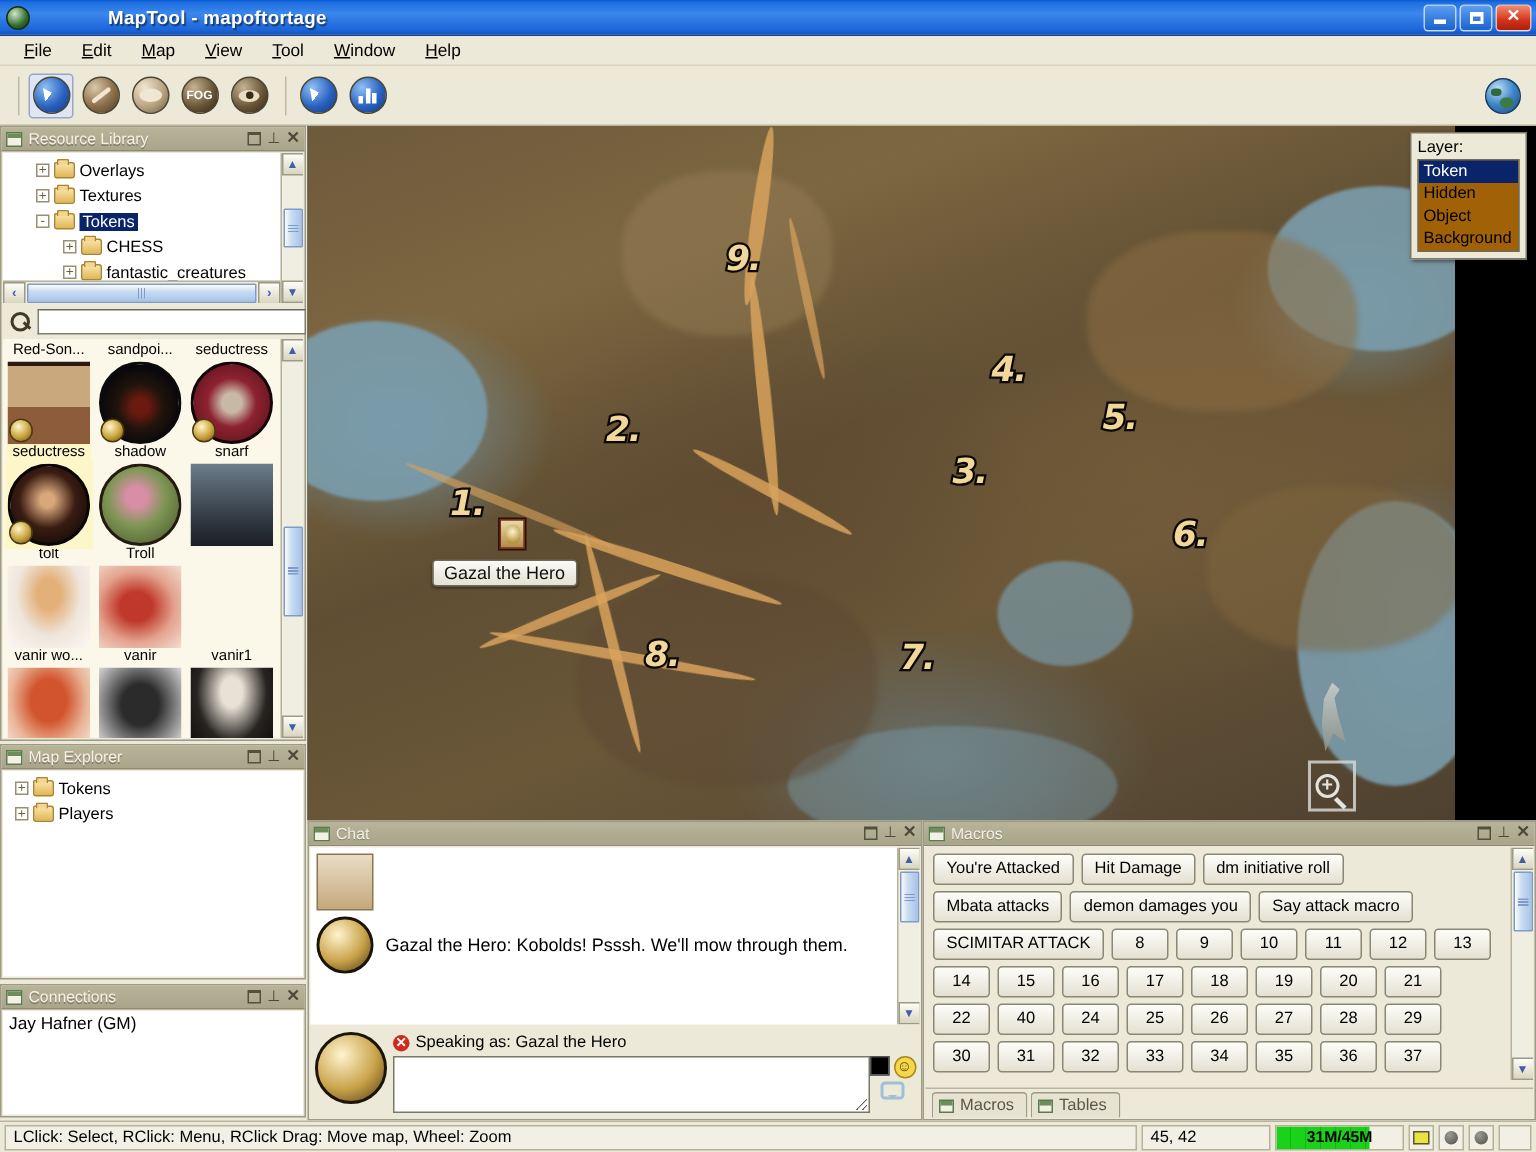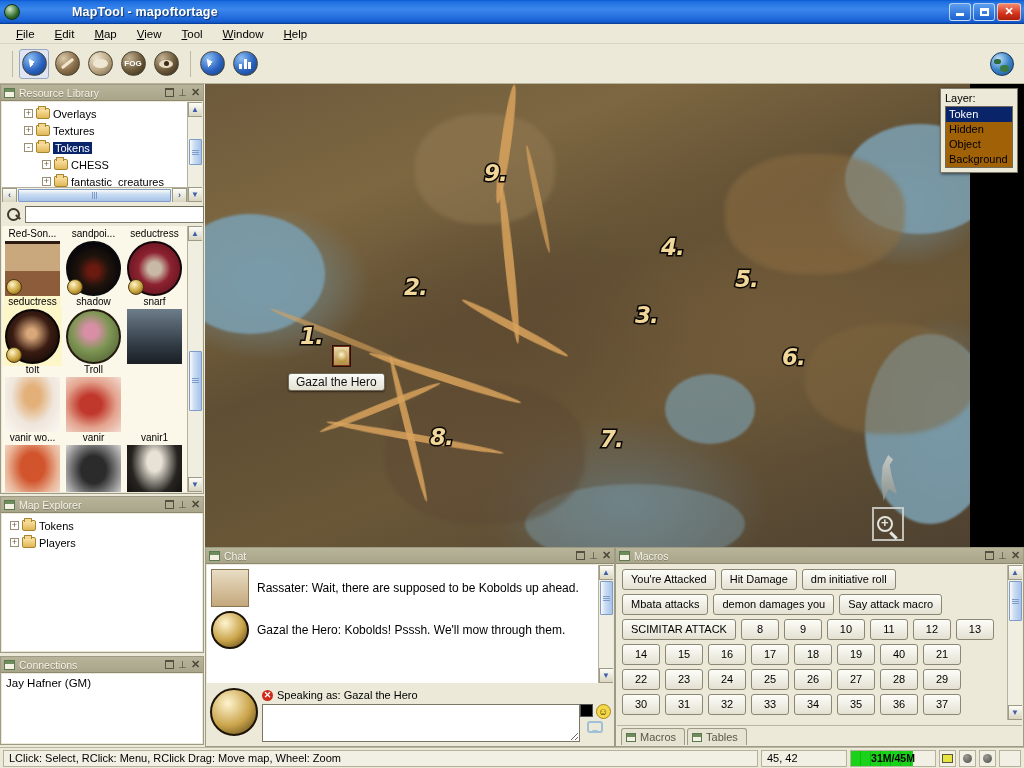--- a/index.html
+++ b/index.html
@@ -713,24 +713,20 @@
         <span class="panel-btns">
           <span class="pbtn pb-float"></span>
           <span class="pbtn pb-pin">⊥</span>
           <span class="pbtn pb-close">✕</span>
         </span>
       </div>
       <div class="panel-body">
         <div style="position:absolute;left:0;top:0;right:15px;bottom:0;overflow:hidden;">
           <div class="chatline">
             <div class="chat-av" style="background:linear-gradient(to bottom,#e9ddc4,#c4a87c);border:1px solid #8a7650;"></div>
-            <div class="chat-text">
-              <span>Rassater:</span>
-              <span>Wait, there are supposed to be Kobolds up ahead.</span>
-            </div>
           </div>
           <div class="chatline">
             <div class="chat-av round" style="background:radial-gradient(circle at 36% 30%,#fff4cf,#c9a34a 55%,#4e3a12);border:2px solid #1d1408;"></div>
             <div class="chat-text">
               <span>Gazal the Hero:</span>
               <span>Kobolds! Psssh. We'll mow through them.</span>
             </div>
           </div>
         </div>
         <div class="vscroll">
@@ -792,26 +788,26 @@
             <div class="mbtn num">12</div>
             <div class="mbtn num">13</div>
           </div>
           <div class="mrow">
             <div class="mbtn num">14</div>
             <div class="mbtn num">15</div>
             <div class="mbtn num">16</div>
             <div class="mbtn num">17</div>
             <div class="mbtn num">18</div>
             <div class="mbtn num">19</div>
-            <div class="mbtn num">40</div>
+            <div class="mbtn num">20</div>
             <div class="mbtn num">21</div>
           </div>
           <div class="mrow">
             <div class="mbtn num">22</div>
-            <div class="mbtn num">23</div>
+            <div class="mbtn num">40</div>
             <div class="mbtn num">24</div>
             <div class="mbtn num">25</div>
             <div class="mbtn num">26</div>
             <div class="mbtn num">27</div>
             <div class="mbtn num">28</div>
             <div class="mbtn num">29</div>
           </div>
           <div class="mrow">
             <div class="mbtn num">30</div>
             <div class="mbtn num">31</div>

